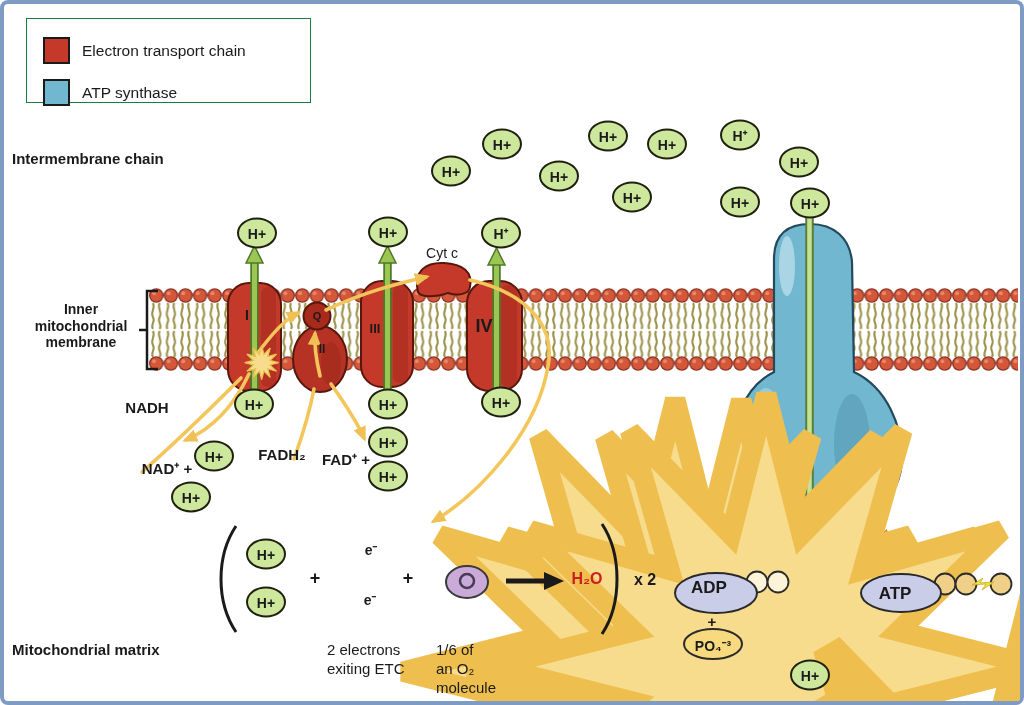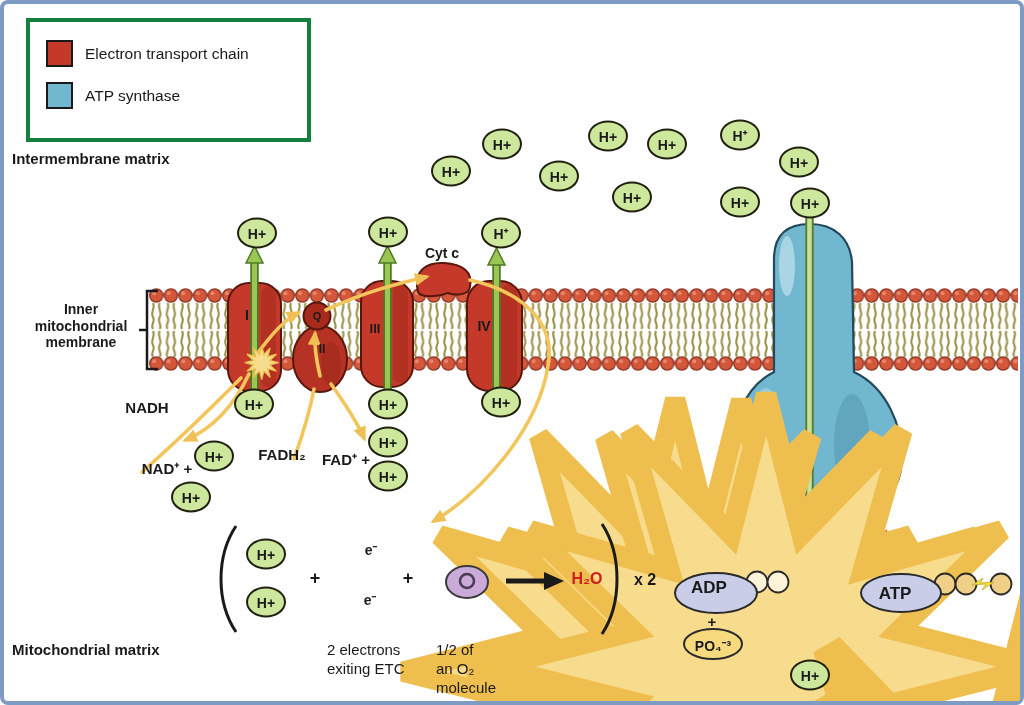--- a/index.html
+++ b/index.html
@@ -12,22 +12,22 @@
   svg.layer{position:absolute;left:0;top:0;z-index:1;}
   .lbl{position:absolute;z-index:3;font-weight:bold;white-space:pre-line;}
   .ctr{transform:translate(-50%,-50%);text-align:center;}
   .hion{
     position:absolute;z-index:3;width:40px;height:31px;border:2.5px solid #20200f;
     border-radius:50%;background:var(--ion-green,#cde79d);
     display:flex;align-items:center;justify-content:center;
     font-weight:bold;font-size:14px;transform:translate(-50%,-50%);
   }
   .legend{
-    position:absolute;left:22px;top:14px;width:285px;height:124px;z-index:3;
-    background:#ffffff;border:4px solid #15803d;
+    position:absolute;left:22px;top:14px;width:285px;height:85px;z-index:3;
+    background:#ffffff;border:1px solid #15803d;
   }
   .legend-row{position:absolute;left:16px;display:flex;align-items:center;gap:12px;}
   .swatch{width:27px;height:27px;border:2.5px solid #1a1a1a;flex:0 0 auto;}
   .swatch-etc{background:var(--etc-red,#c5392b);}
   .swatch-atp{background:var(--synthase-blue,#7bbdd4);}
   .legend-label{font-size:15.5px;font-weight:normal;}
   .cap{position:absolute;z-index:3;font-size:15px;font-weight:normal;white-space:pre-line;line-height:1.28;}
   .molecule-text{position:absolute;z-index:3;font-weight:bold;transform:translate(-50%,-50%);}
   .plus-sign{position:absolute;z-index:3;font-weight:bold;font-size:18px;transform:translate(-50%,-50%);}
   .water{color:var(--water-red,#cc2020);font-size:16px;}
@@ -173,32 +173,32 @@
     <div class="legend-row" style="top:18px">
       <span class="swatch swatch-etc"></span>
       <span class="legend-label">Electron transport chain</span>
     </div>
     <div class="legend-row" style="top:60px">
       <span class="swatch swatch-atp"></span>
       <span class="legend-label">ATP synthase</span>
     </div>
   </div>
 
-  <div class="lbl" style="left:8px;top:146px;font-size:15px">Intermembrane matrix</div>
+  <div class="lbl" style="left:8px;top:146px;font-size:15px">Intermembrane chain</div>
   <div class="lbl" style="left:18px;top:297px;width:118px;text-align:center;font-size:14px;line-height:1.18">Inner
 mitochondrial
 membrane</div>
   <div class="lbl" style="left:8px;top:637px;font-size:15px">Mitochondrial matrix</div>
 
   <div class="lbl ctr" style="left:243px;top:311px;font-size:14px">I</div>
   <div class="lbl ctr" style="left:313px;top:312px;font-size:11px">Q</div>
   <div class="lbl ctr" style="left:318px;top:345px;font-size:12px">II</div>
   <div class="lbl ctr" style="left:371px;top:324px;font-size:13px">III</div>
-  <div class="lbl ctr" style="left:480px;top:322px;font-size:14px">IV</div>
-  <div class="lbl ctr" style="left:438px;top:249px;font-size:14px;font-weight:700">Cyt c</div>
+  <div class="lbl ctr" style="left:480px;top:322px;font-size:18px">IV</div>
+  <div class="lbl ctr" style="left:438px;top:249px;font-size:14px;font-weight:400">Cyt c</div>
 
   <div class="molecule-text" style="left:143px;top:403px;font-size:15px">NADH</div>
   <div class="molecule-text" style="left:163px;top:464px;font-size:15px">NAD⁺ +</div>
   <div class="molecule-text" style="left:278px;top:450px;font-size:15px">FADH₂</div>
   <div class="molecule-text" style="left:342px;top:455px;font-size:15px">FAD⁺ +</div>
 
   <div class="hion" style="left:447px;top:167px">H+</div>
   <div class="hion" style="left:498px;top:140px">H+</div>
   <div class="hion" style="left:555px;top:172px">H+</div>
   <div class="hion" style="left:604px;top:132px">H+</div>
@@ -228,21 +228,21 @@
   <div class="hion" style="left:806px;top:671px">H+</div>
 
   <div class="plus-sign" style="left:311px;top:574px">+</div>
   <div class="plus-sign" style="left:404px;top:574px">+</div>
   <div class="molecule-text" style="left:367px;top:545px;font-size:14px">e⁻</div>
   <div class="molecule-text" style="left:366px;top:595px;font-size:14px">e⁻</div>
   <div class="molecule-text water" style="left:583px;top:575px">H₂O</div>
   <div class="molecule-text" style="left:641px;top:576px;font-size:16px">x 2</div>
   <div class="cap" style="left:323px;top:636px">2 electrons
 exiting ETC</div>
-  <div class="cap" style="left:432px;top:636px">1/2 of
+  <div class="cap" style="left:432px;top:636px">1/6 of
 an O₂
 molecule</div>
 
   <div class="molecule-text" style="left:705px;top:584px;font-size:17px">ADP</div>
   <div class="plus-sign" style="left:708px;top:617px;font-size:15px">+</div>
   <div class="molecule-text" style="left:709px;top:641px;font-size:14px">PO₄⁻³</div>
   <div class="molecule-text" style="left:891px;top:590px;font-size:17px">ATP</div>
 
 </div>
 

